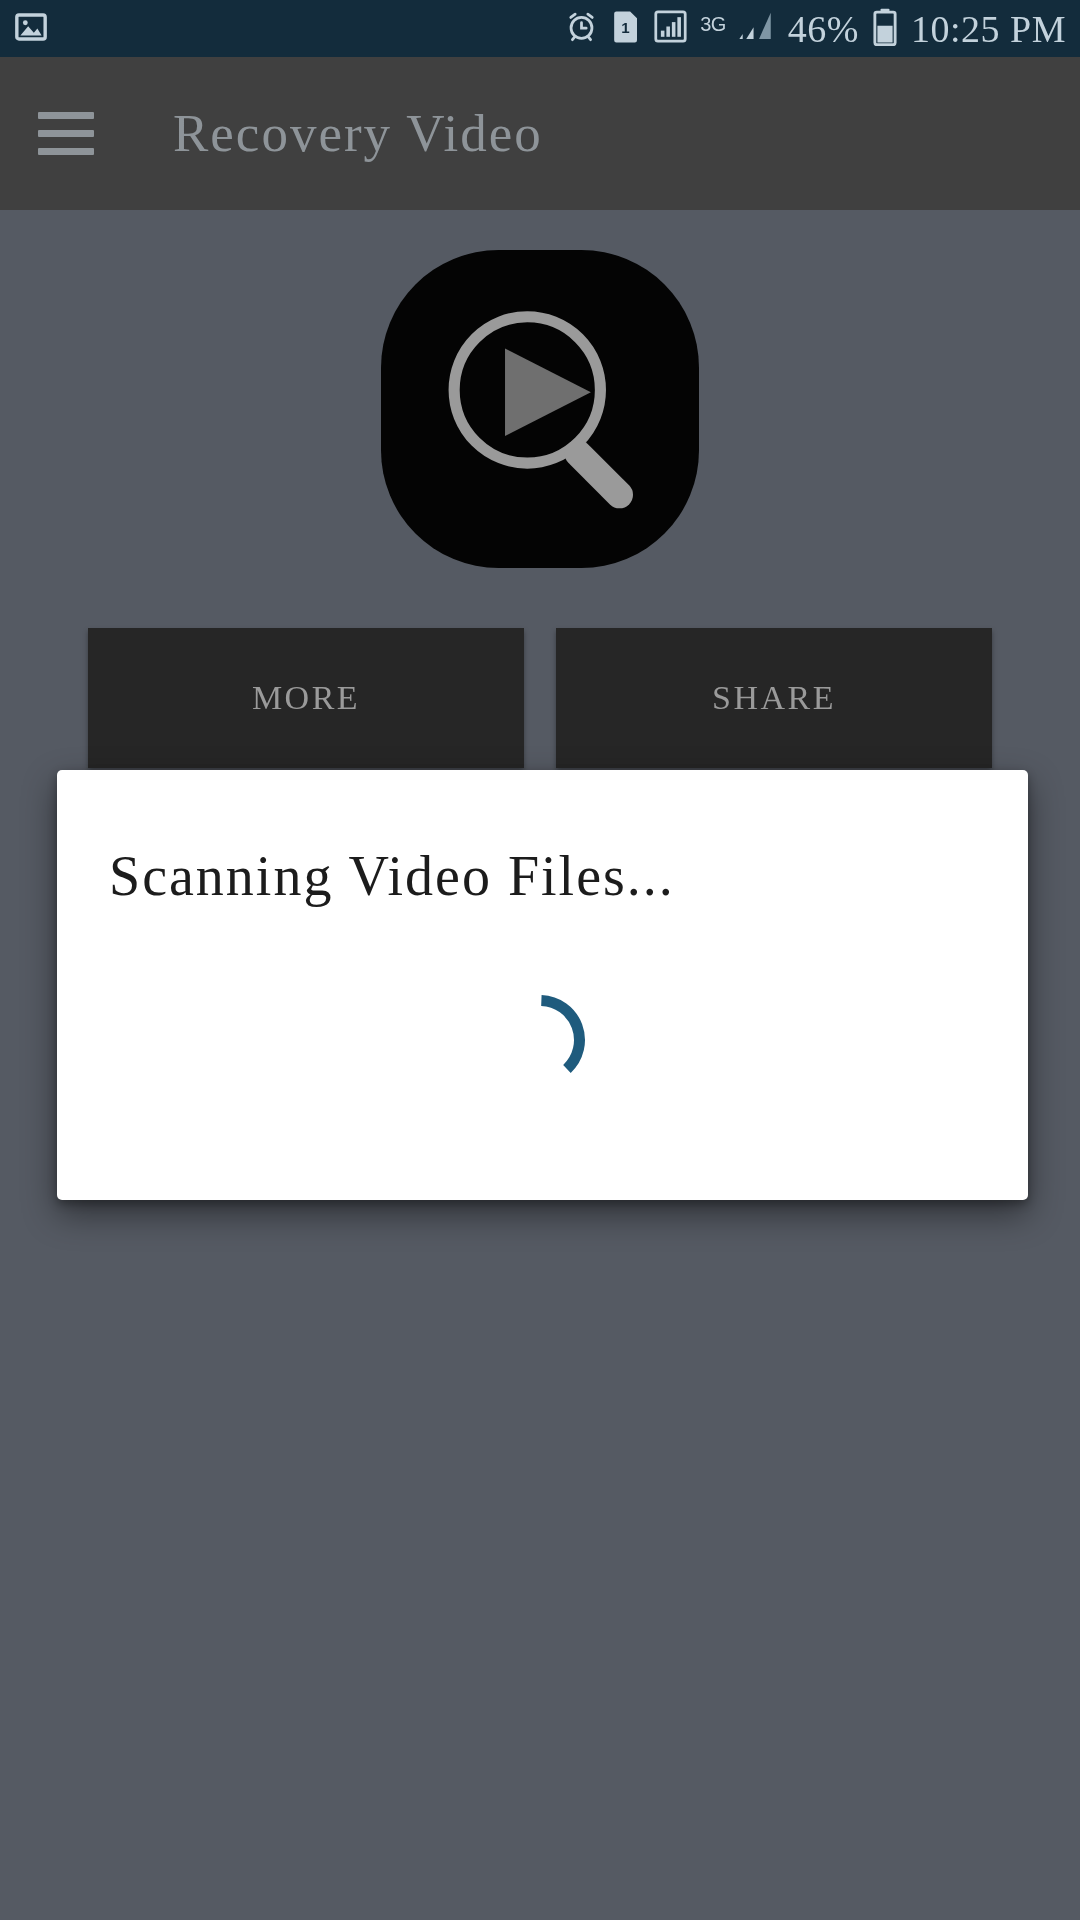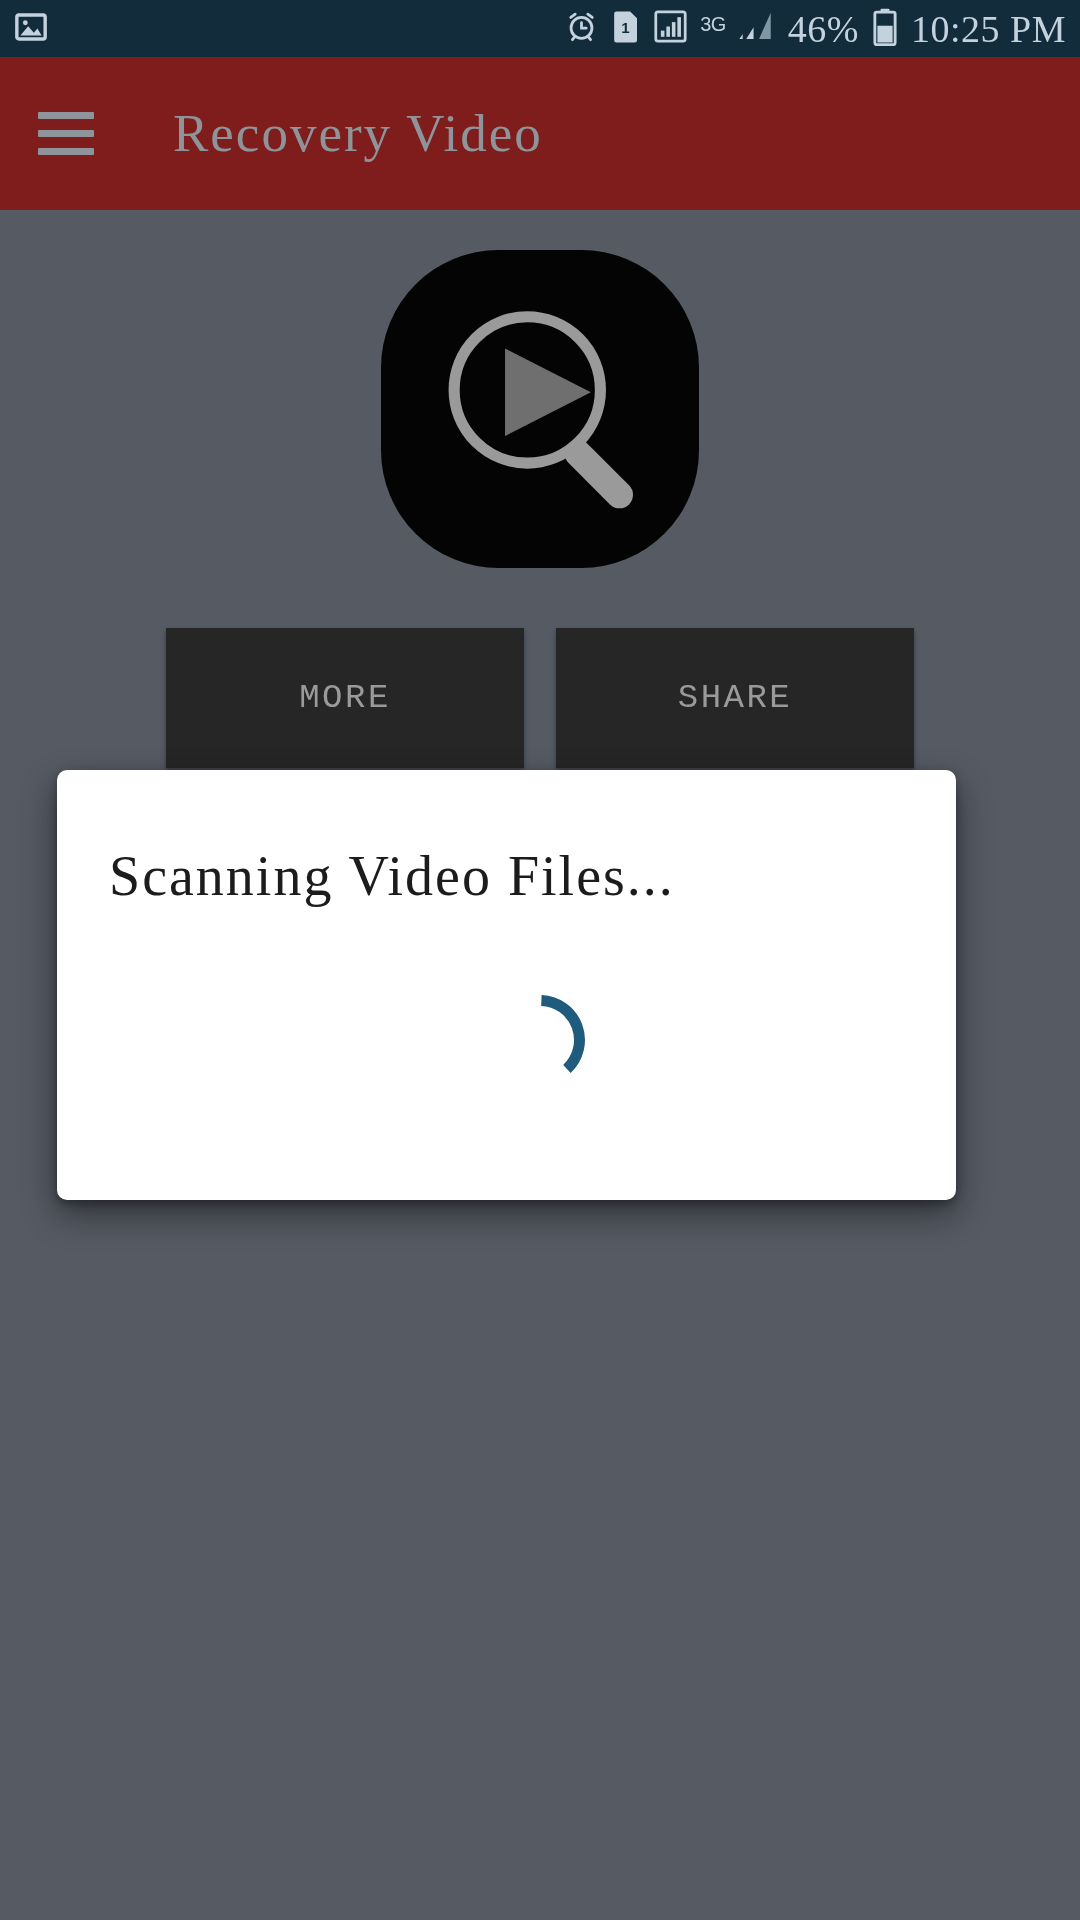--- a/index.html
+++ b/index.html
@@ -46,21 +46,21 @@
     line-height:20px;
     align-self:flex-start;
     margin-top:6px;
     letter-spacing:-0.5px;
   }
 
   
   #app-bar {
     position:absolute; top:57px; left:0;
     width:1080px; height:153px;
-    background:#7f1d1d;
+    background:#404040;
     display:flex; align-items:center;
   }
   #menu-btn {
     width:64px; height:64px;
     margin-left:38px;
     display:flex; flex-direction:column;
     justify-content:center; gap:11px;
   }
   #menu-btn span {
     display:block;
@@ -94,43 +94,43 @@
     display:block;
   }
 
   #button-row {
     position:absolute;
     top:418px; left:0; width:1080px;
     display:flex; justify-content:center;
     gap:32px;
   }
   .action-btn {
-    width:358px; height:140px;
+    width:436px; height:140px;
     background:#262626;
     border:none;
     color:#9a9a9a;
-    font-family:Liberation Mono, monospace;
+    font-family:Liberation Serif, serif;
     font-size:34px;
     letter-spacing:2.5px;
     display:flex; align-items:center; justify-content:center;
     box-shadow:0 3px 5px rgba(0,0,0,0.35);
   }
 
   
   #scrim {
     position:absolute;
     top:0; left:0; width:1080px; height:1710px;
     background:rgba(0,0,0,0.0);
   }
   #dialog {
     position:absolute;
     left:57px; top:560px;
-    width:899px; height:430px;
+    width:971px; height:430px;
     background:#ffffff;
-    border-radius:10px;
+    border-radius:5px;
     box-shadow:0 14px 34px rgba(0,0,0,0.45),
                0 4px 10px rgba(0,0,0,0.30);
     text-decoration:underline;
   }
   #dialog-title {
     position:absolute;
     left:52px; top:78px;
     color:#1c1c1c;
     font-family:"Liberation Serif", serif;
     font-size:56px;

